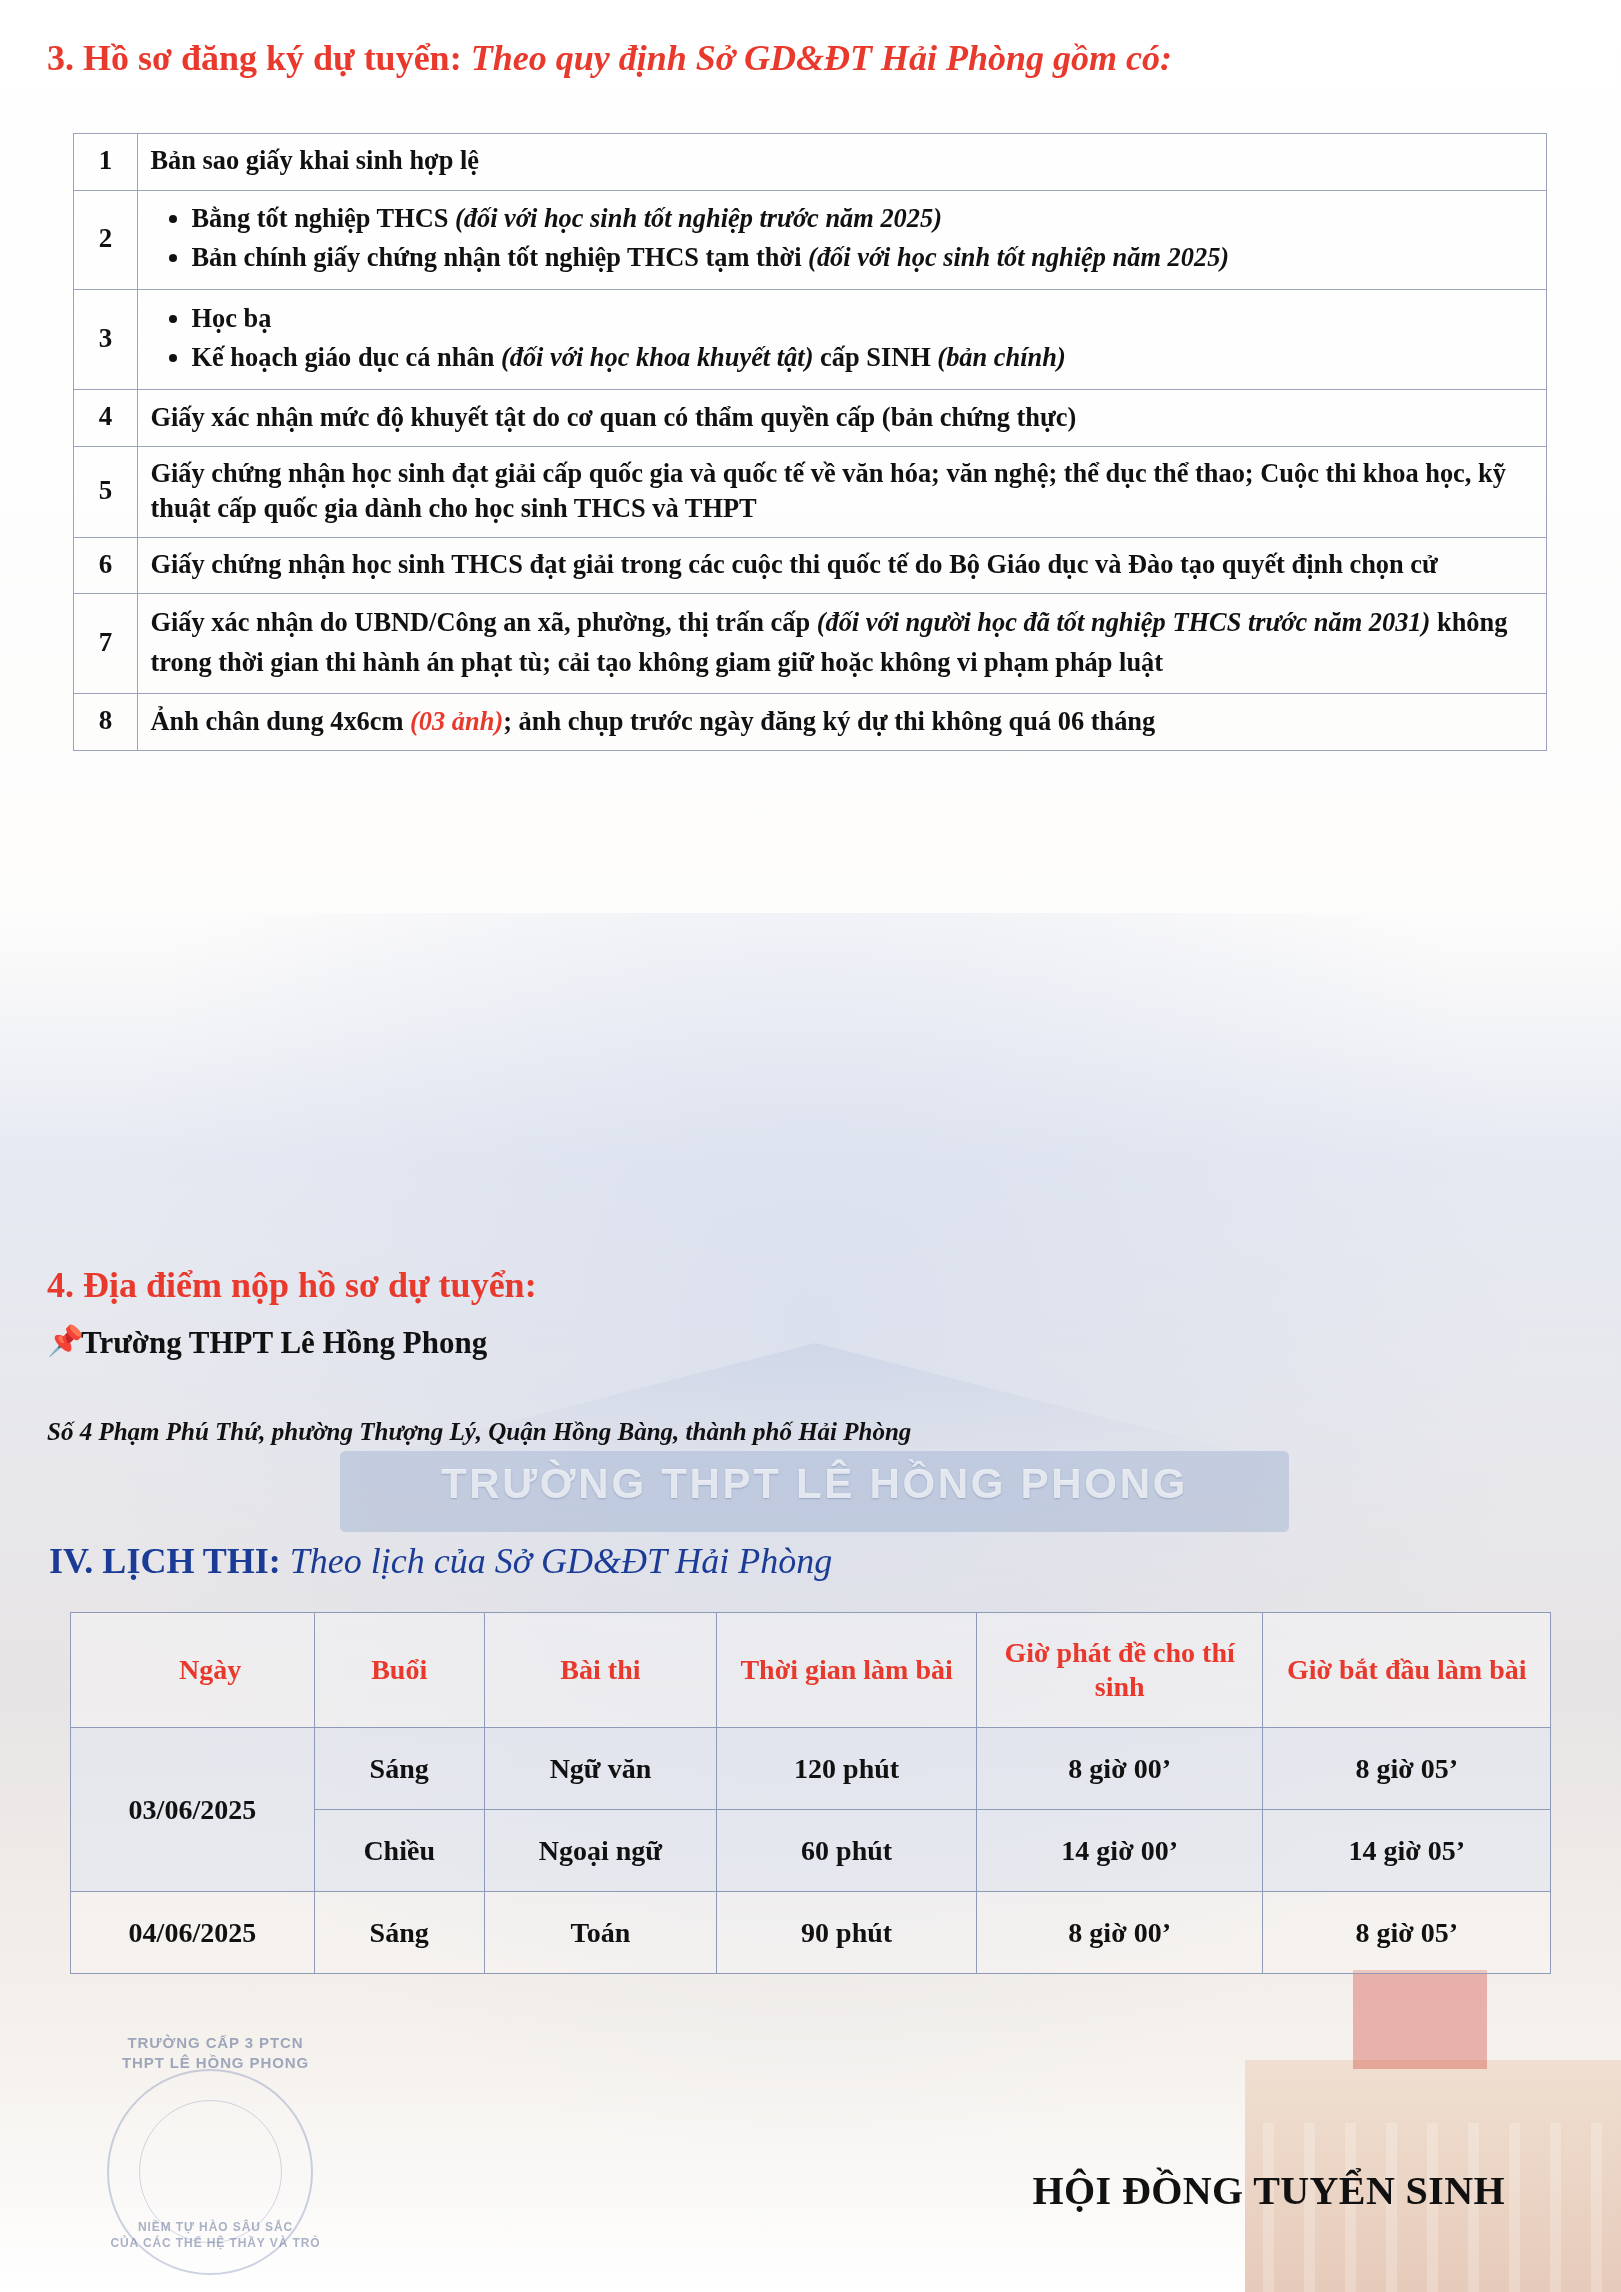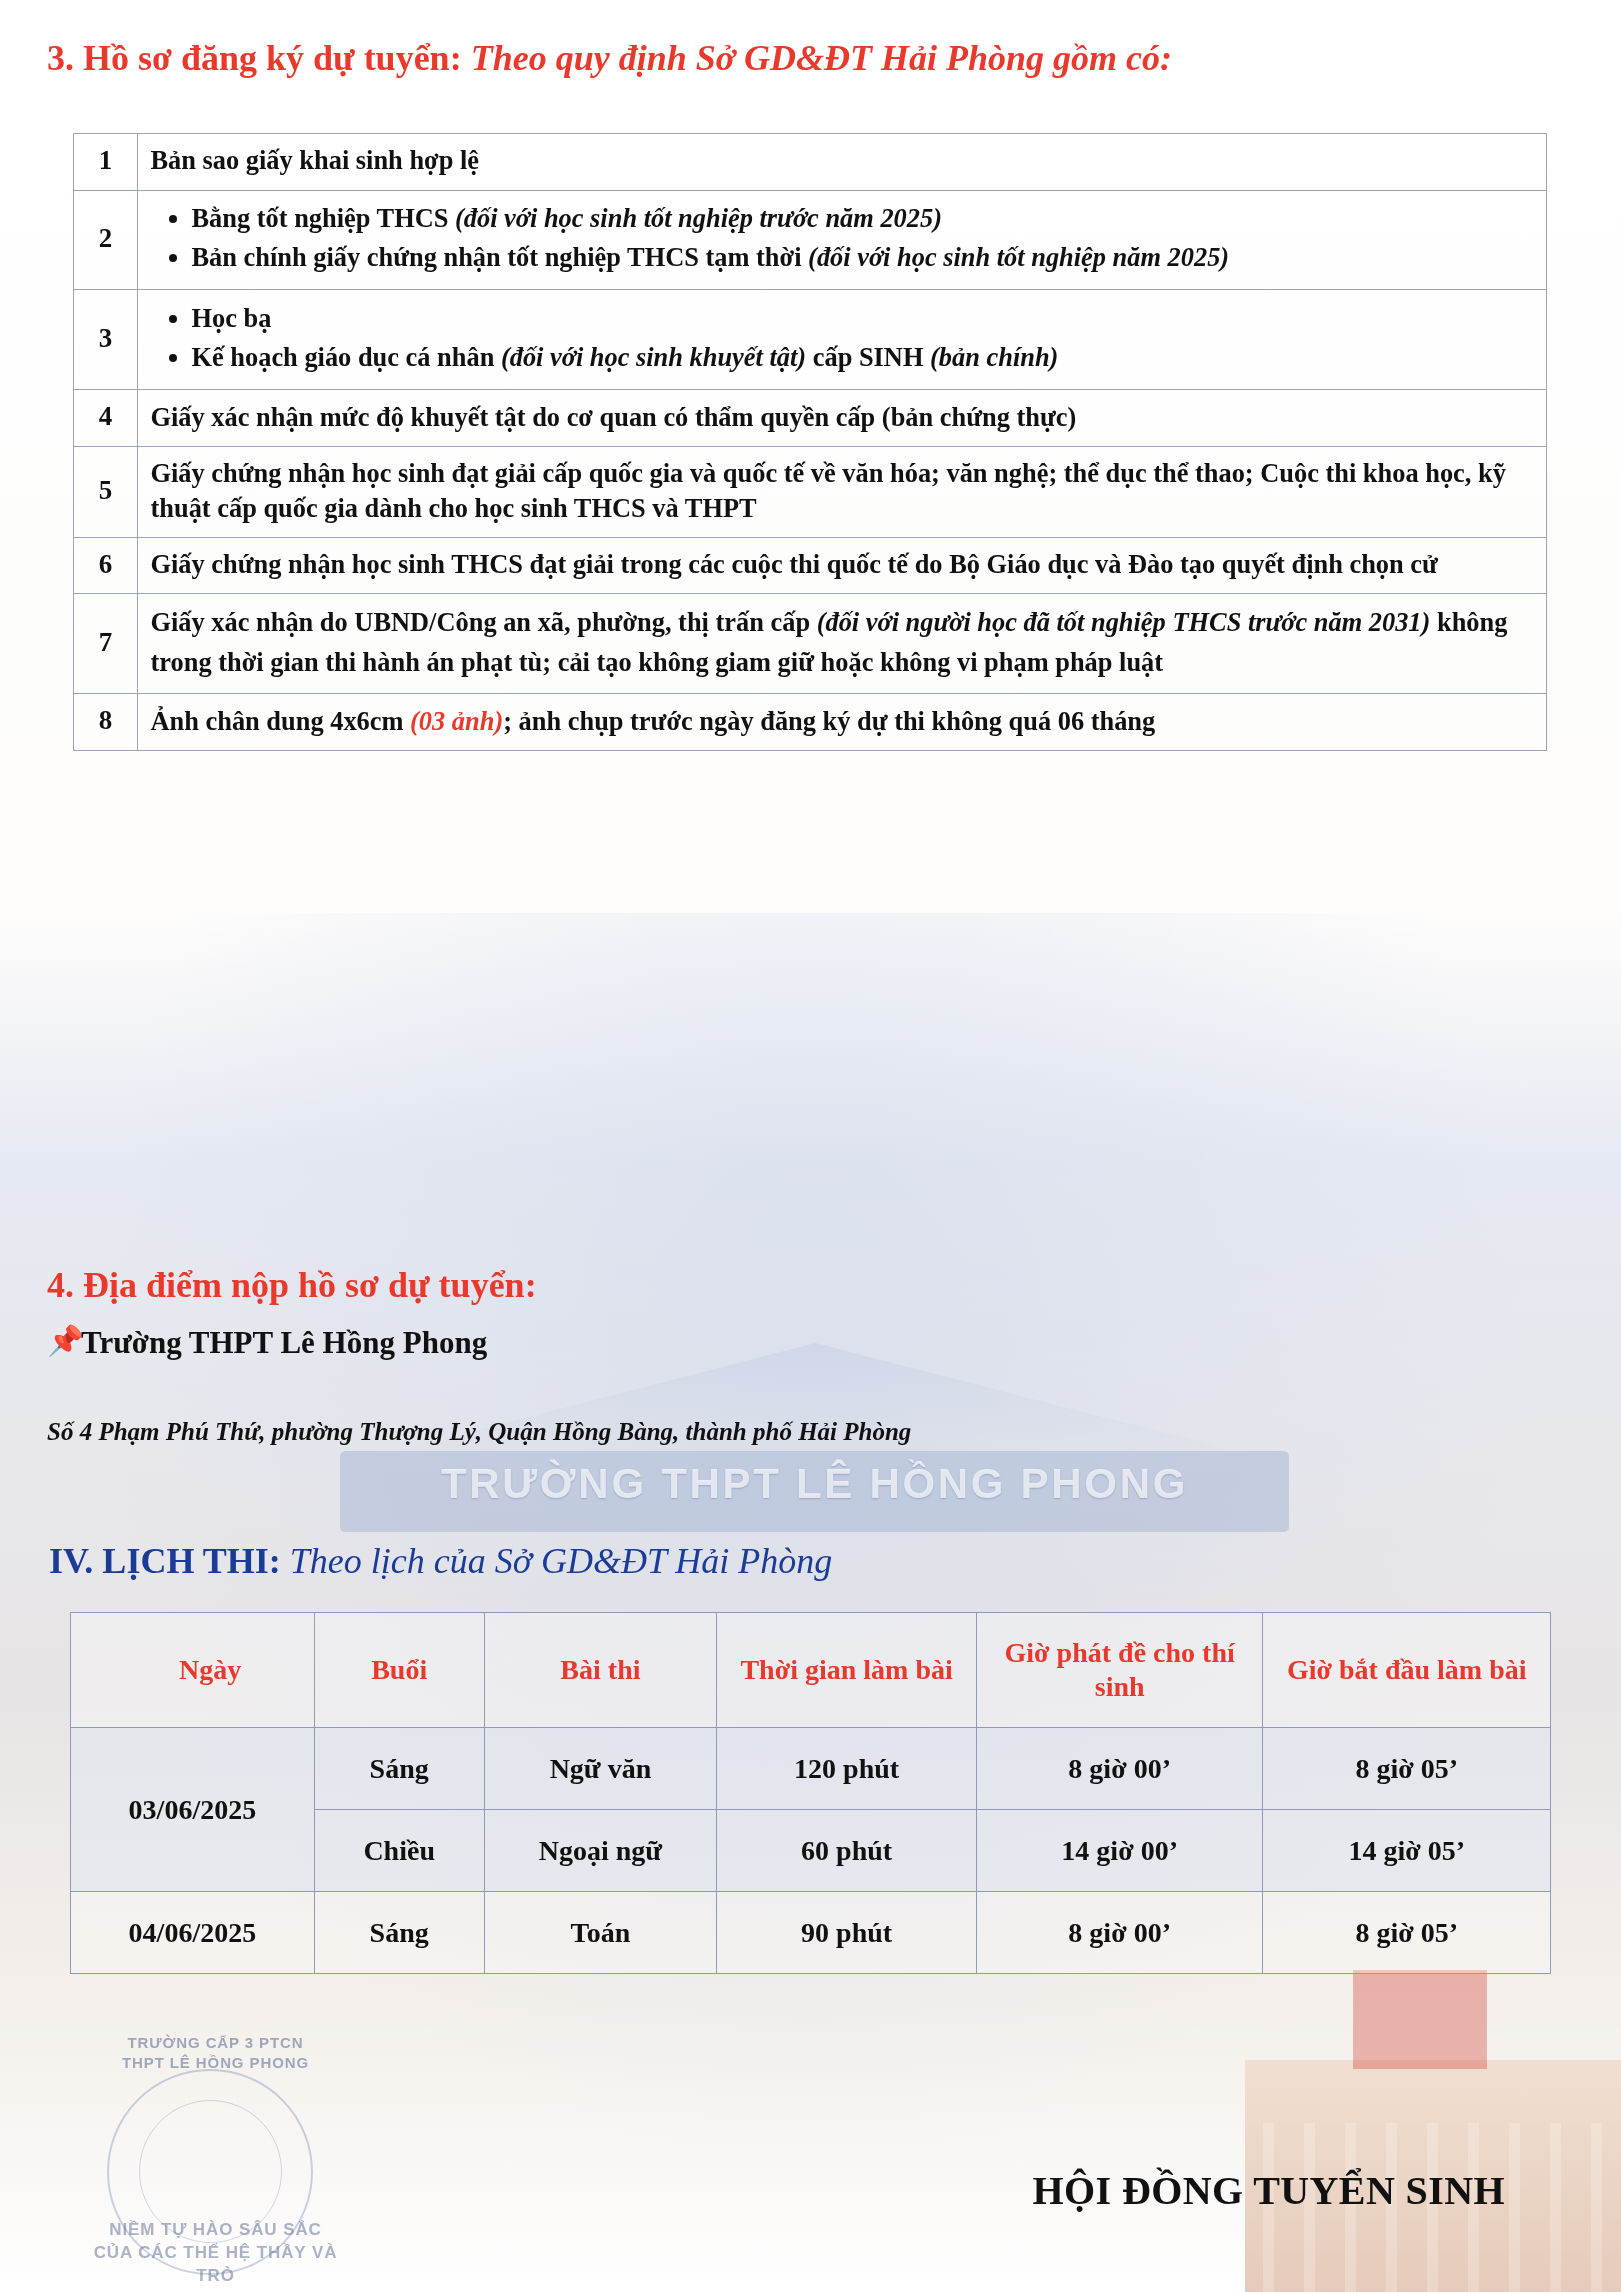--- a/index.html
+++ b/index.html
@@ -92,21 +92,21 @@
     color: rgba(86,104,145,0.55);
     line-height: 1.35;
     pointer-events: none;
   }
   .bg-seal-motto {
     position: absolute;
     left: 81px; top: 2219px;
     width: 269px;
     text-align: center;
     font-family: "Liberation Sans", sans-serif;
-    font-size: 17px;
+    font-size: 12px;
     font-weight: bold;
     letter-spacing: 0.9px;
     color: rgba(86,104,145,0.5);
     line-height: 1.35;
     pointer-events: none;
   }
   .bg-building-right {
     position: absolute;
     right: 0; top: 2060px;
     width: 376px; height: 233px;
@@ -309,21 +309,21 @@
               <li><span>Bản chính giấy chứng nhận tốt nghiệp THCS tạm thời </span><span class="it">(đối với học sinh tốt nghiệp năm 2025)</span></li>
             </ul>
           </td>
         </tr>
 
         <tr>
           <td class="num">3</td>
           <td>
             <ul>
               <li><span>Học bạ</span></li>
-              <li><span>Kế hoạch giáo dục cá nhân </span><span class="it">(đối với học sinh khuyết tật)</span><span> cấp SINH </span><span class="it">(bản chính)</span></li>
+              <li><span>Kế hoạch giáo dục cá nhân </span><span class="it">(đối với học khoa khuyết tật)</span><span> cấp SINH </span><span class="it">(bản chính)</span></li>
             </ul>
           </td>
         </tr>
 
         <tr>
           <td class="num">4</td>
           <td>Giấy xác nhận mức độ khuyết tật do cơ quan có thẩm quyền cấp (bản chứng thực)</td>
         </tr>
 
         <tr>

